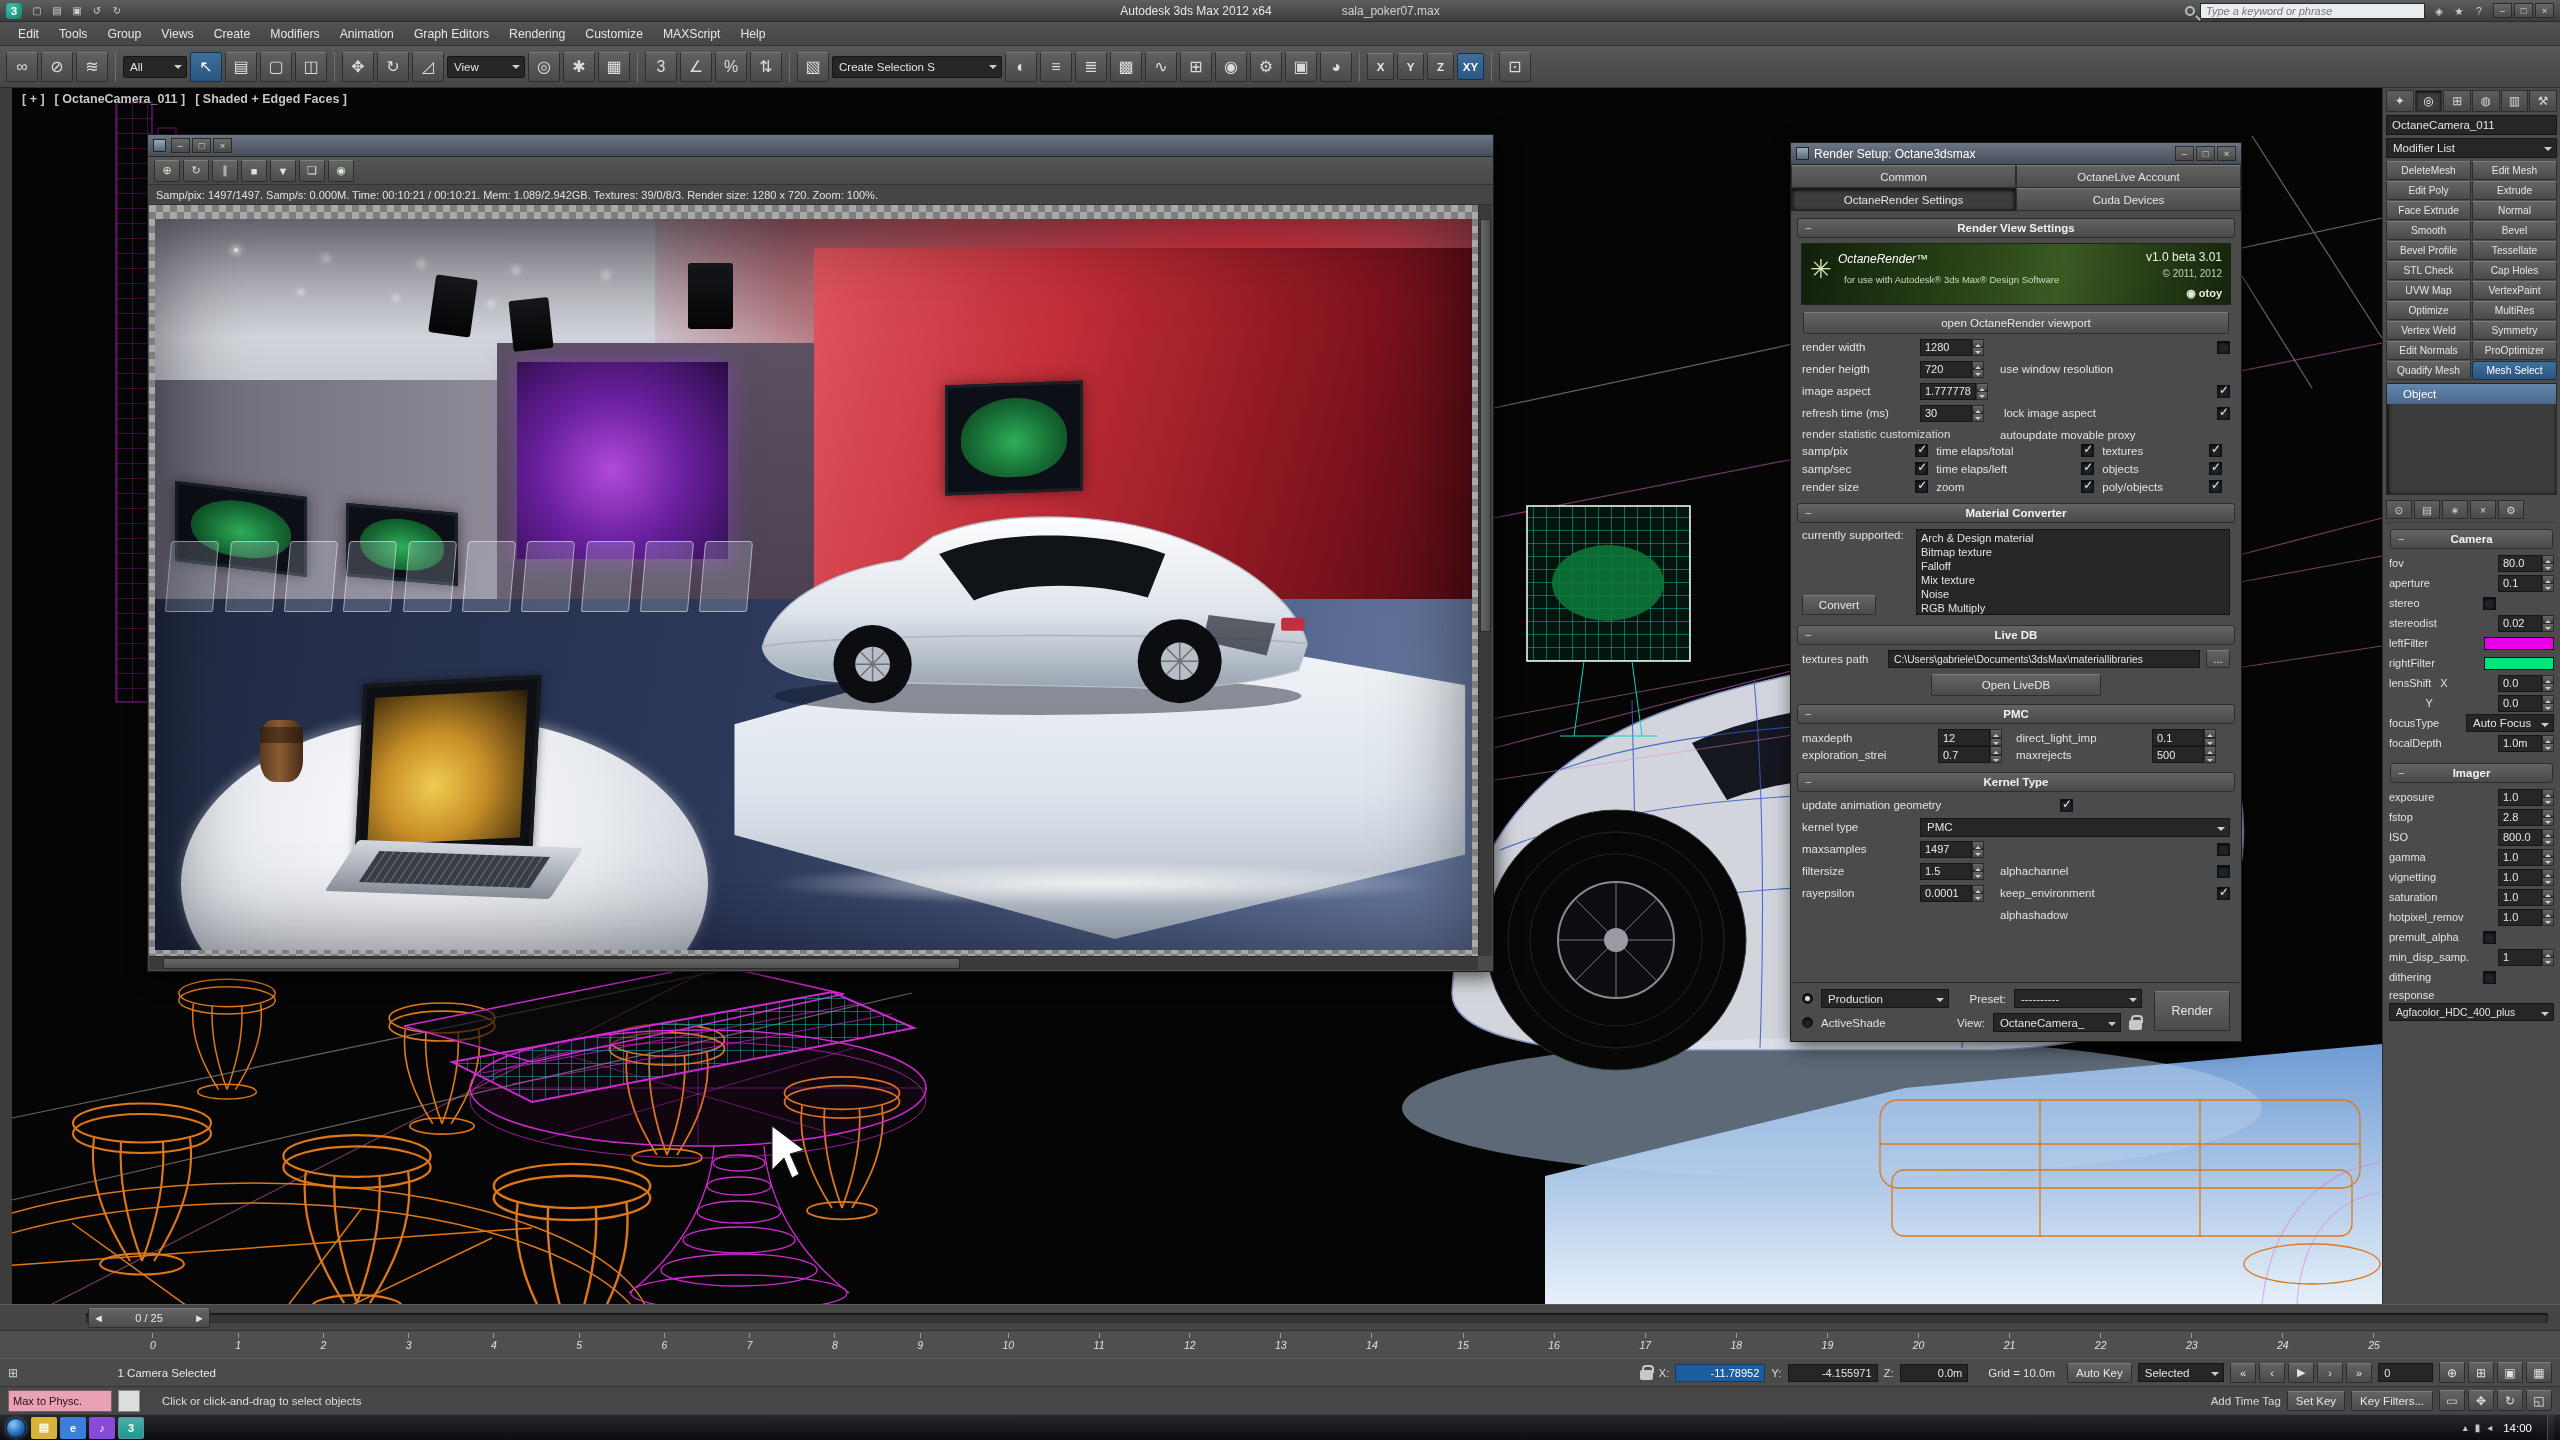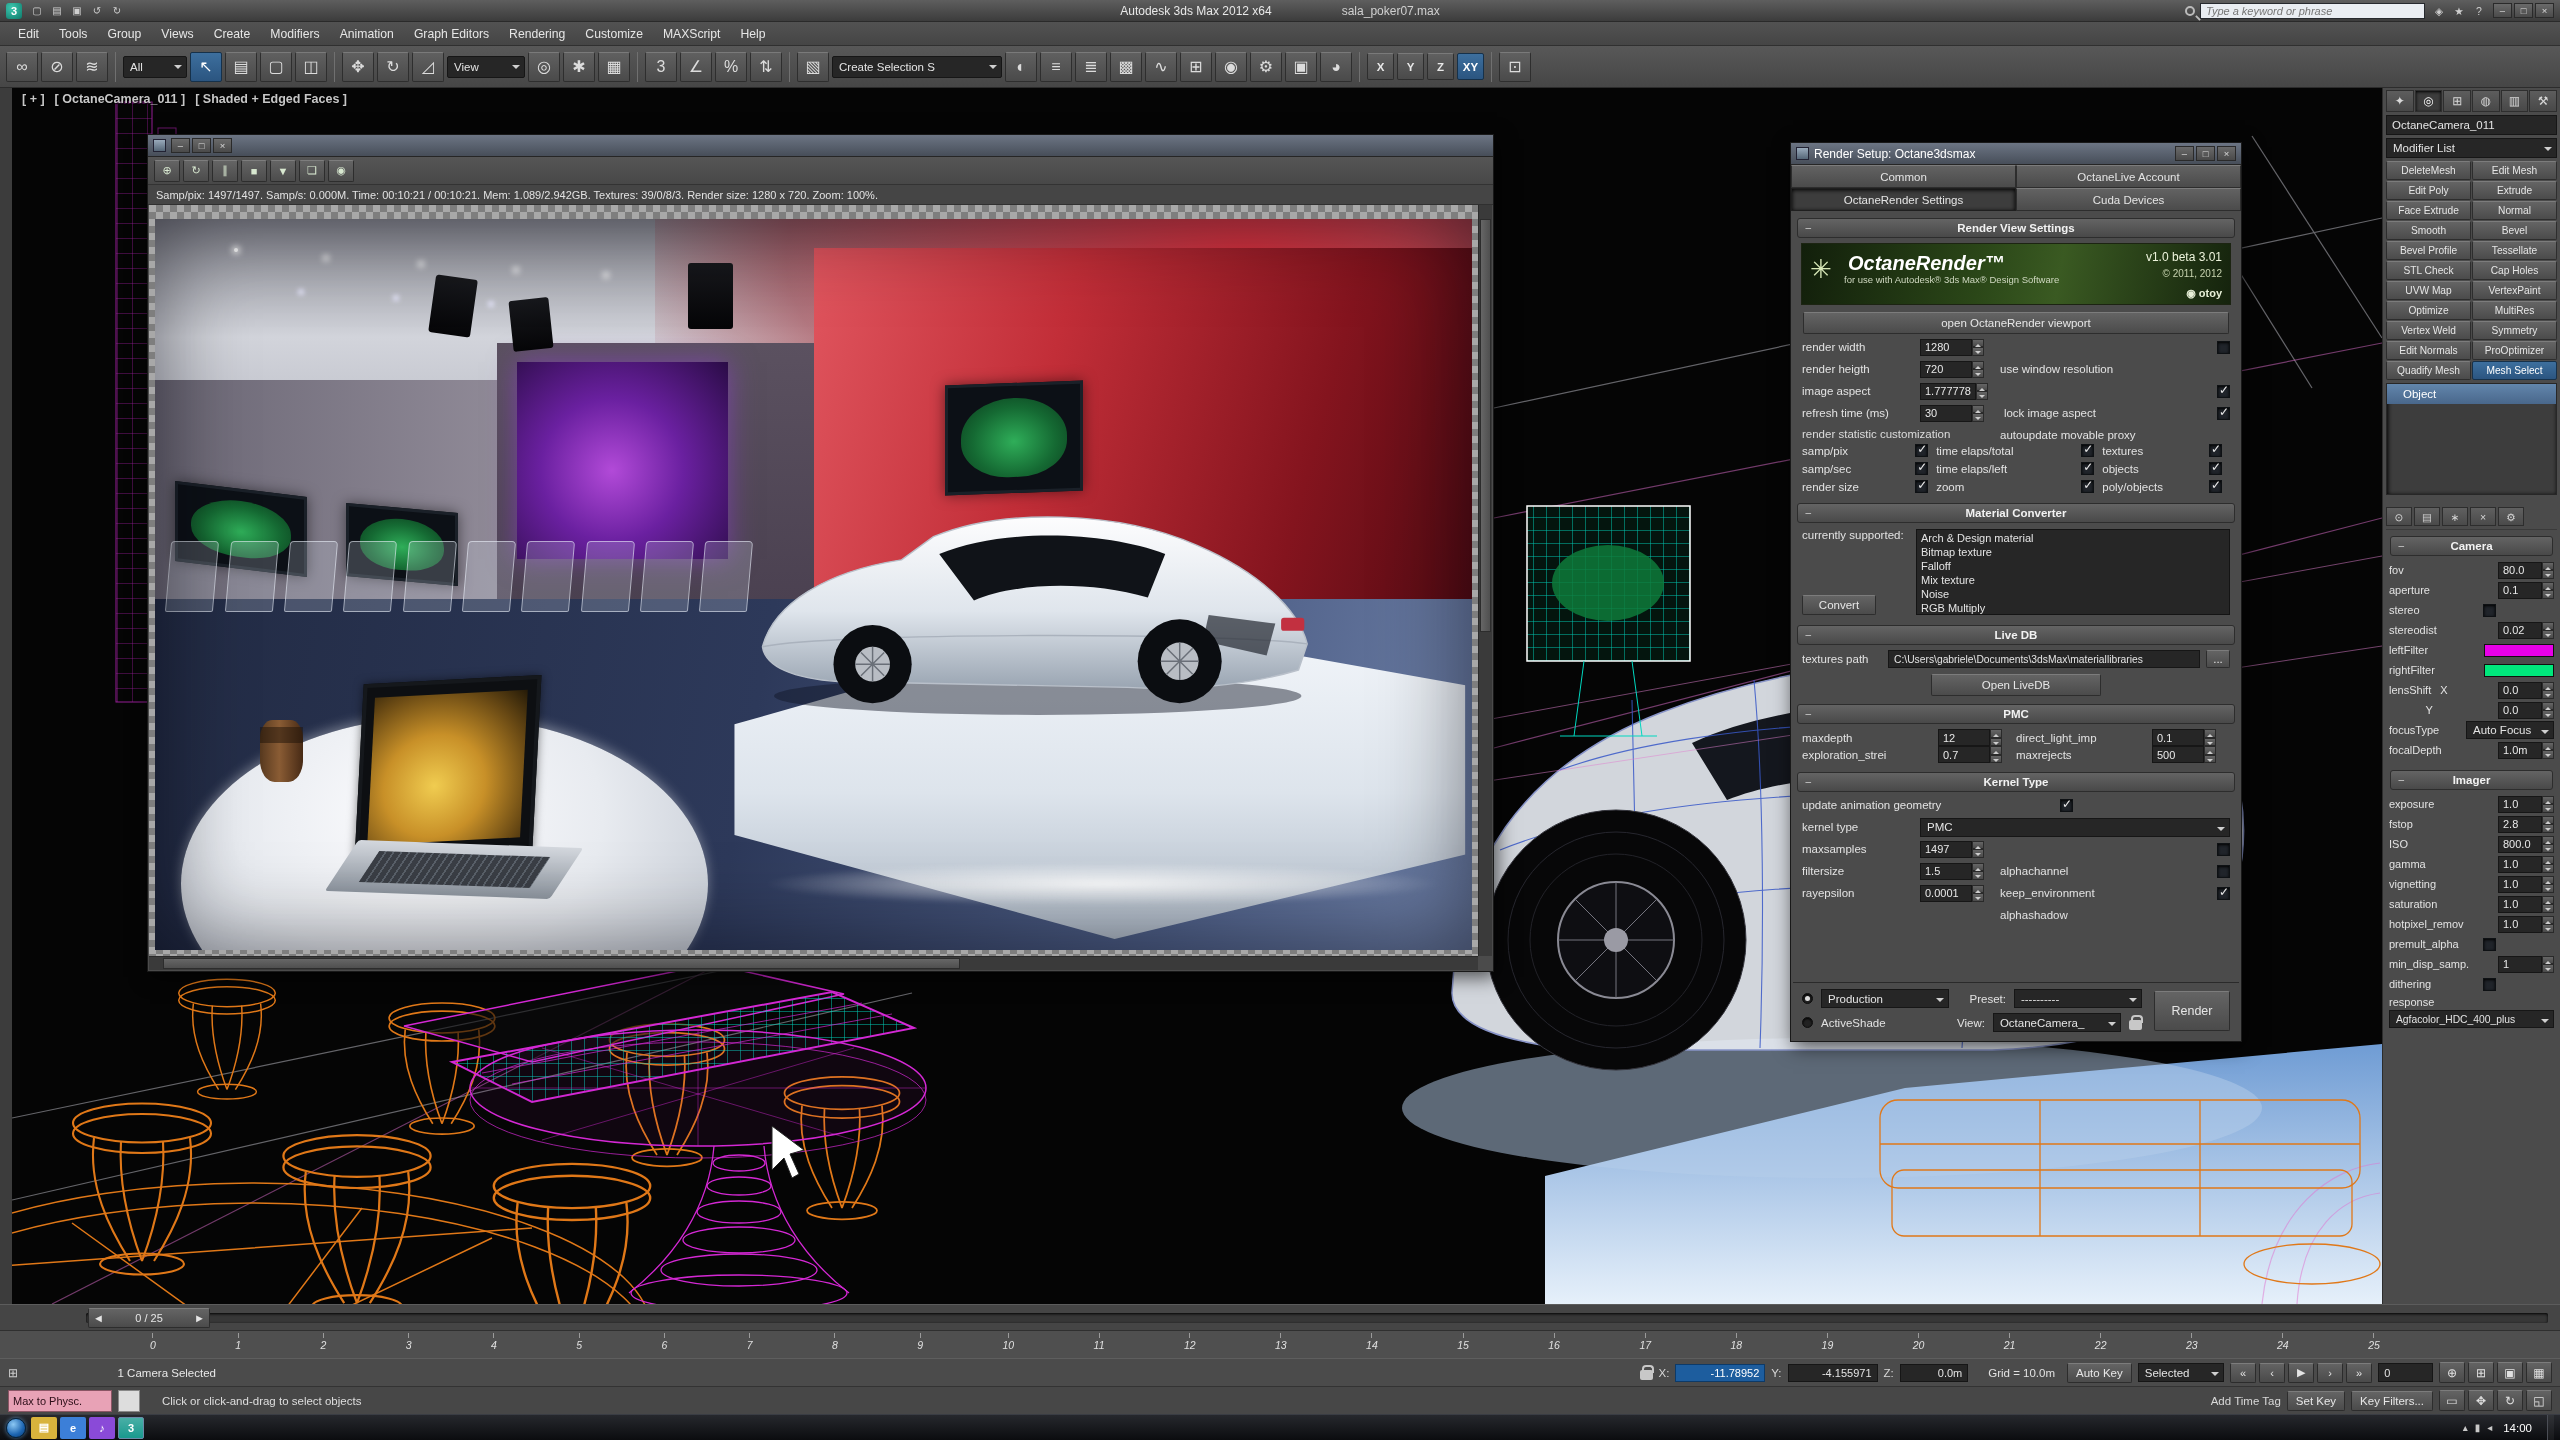--- a/index.html
+++ b/index.html
@@ -100,21 +100,21 @@
 
 #render-setup{left:1778px;top:54px;width:452px;height:900px;z-index:6;display:flex;flex-direction:column;font-size:11.5px;}
 .rs-tabs{display:flex;}
 .rs-tab{flex:1;height:23px;background:linear-gradient(#626262,#4b4b4b);border:1px solid #2d2d2d;border-top-color:#7c7c7c;color:#e4e4e4;font-size:11.5px;font-family:"Liberation Sans",sans-serif;}
 .rs-tab.active{background:#3d3d3d;box-shadow:inset 0 1px 4px #000;border-color:#1f1f1f;}
 #rs-body{flex:1;display:flex;flex-direction:column;padding:3px 2px;overflow:hidden;}
 .roll-h{height:20px;background:linear-gradient(#646464,#494949);border:1px solid #2d2d2d;border-radius:3px;display:flex;align-items:center;justify-content:center;font-weight:bold;font-size:11.5px;color:#f2f2f2;position:relative;margin:4px 4px 2px;flex:none;}
 .roll-h .mm{position:absolute;left:7px;font-weight:normal;color:#ccc;}
 .banner{height:62px;margin:3px 8px;position:relative;border:1px solid #1c2412;background:linear-gradient(100deg,#121f0b 0%,#2b4718 42%,#3a5a22 60%,#15230d 100%);overflow:hidden;}
 .banner .logo{position:absolute;left:8px;top:10px;font-size:26px;color:#d8e8b8;}
-.banner .prod{position:absolute;left:46px;top:8px;font-size:20px;font-weight:bold;color:#fff;font-style:italic;}
+.banner .prod{position:absolute;left:36px;top:8px;font-size:12px;font-weight:normal;color:#fff;font-style:italic;}
 .banner .tag{position:absolute;left:42px;top:30px;font-size:9.5px;color:#cfd8c0;}
 .banner .ver{position:absolute;right:8px;top:6px;font-size:12px;color:#eef4dc;}
 .banner .cop{position:absolute;right:8px;top:24px;font-size:10px;color:#c8d4b0;}
 .banner .brand{position:absolute;right:8px;bottom:4px;font-size:11px;font-weight:bold;color:#e8f0d8;}
 .rs-openbtn{display:block;margin:4px 10px 2px;height:22px;width:calc(100% - 20px);}
 .btn3d{background:linear-gradient(#646464,#4b4b4b);border:1px solid #2d2d2d;border-top-color:#7c7c7c;color:#e6e6e6;font-size:11.5px;border-radius:2px;font-family:"Liberation Sans",sans-serif;}
 .btn3d.active{background:linear-gradient(#3d6f9e,#2b5580);border-color:#16314a;color:#fff;}
 .rs-row{display:flex;align-items:center;height:22px;padding:0 9px;flex:none;}
 .rs-lab{width:118px;white-space:nowrap;overflow:hidden;}
 .spin{display:inline-flex;height:17px;}
@@ -158,21 +158,21 @@
 
 
 #command-panel{width:178px;background:#4b4b4b;border-left:1px solid #2c2c2c;padding:2px 3px;display:flex;flex-direction:column;font-size:11px;}
 .cp-tabs{display:flex;gap:1px;margin-bottom:3px;}
 .cp-tab{flex:1;height:22px;background:linear-gradient(#5d5d5d,#484848);border:1px solid #2e2e2e;color:#d8d8d8;font-size:12px;}
 .cp-tab.active{background:#3c3c3c;box-shadow:inset 0 1px 3px #000;color:#fff;}
 .cp-name{height:20px;margin-bottom:3px;font-size:11.5px;}
 .cp-dd{height:20px;margin-bottom:3px;}
 .cp-grid{display:grid;grid-template-columns:1fr 1fr;gap:1px;margin-bottom:3px;}
 .cp-mbtn{height:19px;font-size:10.2px;padding:0 1px;white-space:nowrap;overflow:hidden;}
-.cp-stack{height:112px;background:#3d3d3d;border:1px solid #272727;box-shadow:inset 1px 1px 4px #000;margin-bottom:11px;}
+.cp-stack{height:112px;background:#3d3d3d;border:1px solid #272727;box-shadow:inset 1px 1px 4px #000;margin-bottom:4px;}
 .cp-stack-row{height:20px;line-height:20px;padding-left:16px;background:linear-gradient(#6286ac,#49678b);color:#fff;font-size:11.5px;}
 .cp-stack-icons{display:flex;gap:2px;padding:1px 0 3px;border-bottom:1px solid #3a3a3a;margin-bottom:2px;}
 .cp-sbtn{width:26px;height:19px;background:linear-gradient(#606060,#4a4a4a);border:1px solid #2d2d2d;color:#d6d6d6;font-size:10.5px;}
 .cp-rows{display:flex;flex-direction:column;padding:2px 1px 6px;}
 .p-row{display:flex;align-items:center;height:20px;padding:0 2px;}
 .p-lab{flex:1;white-space:pre;overflow:hidden;}
 .p-row .spin,.p-row .chk,.p-row .swatch,.p-row .dd{display:none;}
 .p-row[data-kind="spinner"] .spin{display:inline-flex;}
 .p-row[data-kind="spinner"] .spin .val{min-width:44px;}
 .p-row[data-kind="checkbox"] .chk{display:inline-block;margin-right:58px;}

